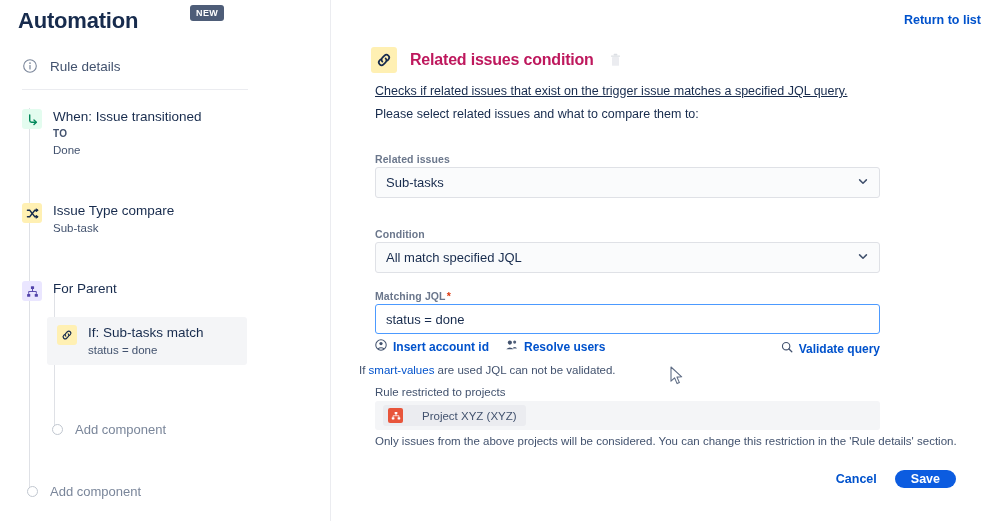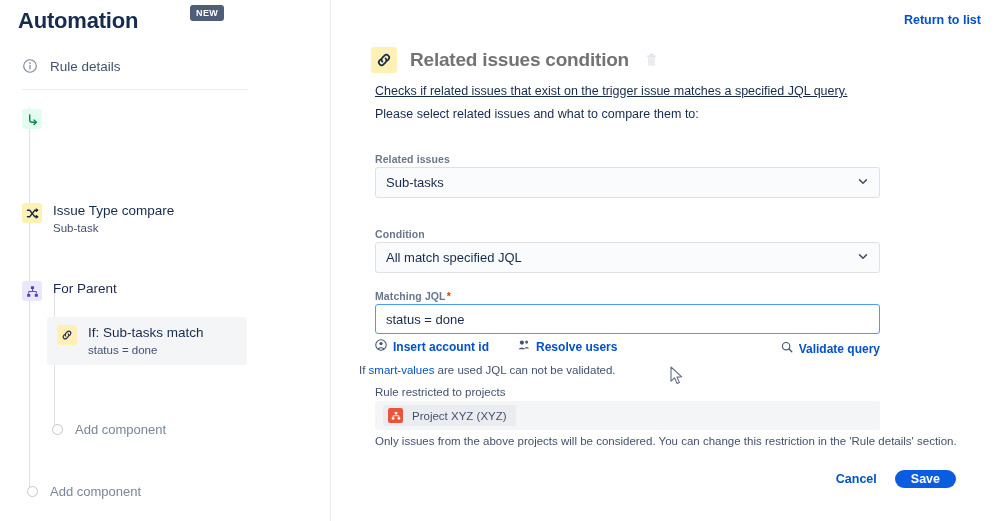--- a/index.html
+++ b/index.html
@@ -125,21 +125,21 @@
   }
 
   .main-head {
     position: absolute; left: 40px; top: 47px;
     display: flex; align-items: center; gap: 13px;
   }
   .head-icon {
     width: 26px; height: 26px; border-radius: 3px; background: #fff0b3;
     display: flex; align-items: center; justify-content: center;
   }
-  .head-title { font-size: 19px; font-weight: bold; color: #737373; letter-spacing: -0.2px; }
+  .head-title { font-size: 16px; font-weight: bold; color: #be185d; letter-spacing: -0.2px; }
   .trash-btn {
     width: 16px; height: 17px; display:flex; align-items:center; justify-content:center;
     cursor: pointer; margin-left: 1px;
   }
 
   .desc1 { position: absolute; left: 44px; top: 84px; font-size: 12.5px; color: #172b4d; text-decoration: underline; }
   .desc2 { position: absolute; left: 44px; top: 107px; font-size: 12.5px; color: #172b4d; }
 
   .field-label {
     position: absolute; font-size: 10.5px; color: #6b778c; font-weight: 600;
@@ -173,39 +173,39 @@
 
   .jql-actions {
     position: absolute; left: 44px; top: 339px;
     width: 505px; height: 20px;
   }
   .jql-link {
     display: inline-flex; align-items: center; gap: 6px;
     font-size: 12px; color: #0052cc; font-weight: 600;
     cursor: pointer;
   }
-  .ja-left { position:absolute; left:0; top:0; display:flex; gap: 28px; align-items:center;}
+  .ja-left { position:absolute; left:0; top:0; display:flex; gap: 16px; align-items:center;}
   .ja-right { position:absolute; right:0; top:0; }
 
   .hint {
     position: absolute; left: 28px; top: 364px;
     font-size: 11.5px; color: #42526e;
   }
   .hint .sv { color: #0052cc; }
 
   .restrict-label { position:absolute; left:44px; top: 386px; font-size: 11.5px; color: #42526e; }
 
   .chip-area {
     position: absolute; left: 44px; top: 401px;
     width: 505px; height: 29px;
     background: #f4f5f7; border-radius: 3px;
     display: flex; align-items: center; padding-left: 8px;
   }
   .chip {
-    display: inline-flex; align-items: center; gap: 9px;
+    display: inline-flex; align-items: center; gap: 19px;
     background: #ebecf0; border-radius: 3px;
     padding: 3px 9px 3px 5px;
     font-size: 11.5px; color: #42526e;
     cursor: pointer;
   }
   .chip-icon {
     width: 15px; height: 15px; border-radius: 2px; background: #e8553b;
     display: flex; align-items: center; justify-content: center;
   }
 
@@ -263,20 +263,25 @@
 
     <div class="vline vline-main"></div>
     <div class="vline vline-branch"></div>
 
     <div class="node node-when">
       <span class="node-icon icon-green">
         <svg width="13" height="13" viewBox="0 0 14 14" fill="none">
           <path d="M4 2 V8.2 Q4 10 6 10 H10.3" stroke="#00875a" stroke-width="1.5" fill="none" stroke-linecap="round"></path>
           <path d="M8.6 7.6 L11.2 10 L8.6 12.4" stroke="#00875a" stroke-width="1.5" fill="none" stroke-linecap="round" stroke-linejoin="round"></path>
         </svg>
+      </span>
+      <span class="node-text">
+        <span class="node-title">When: Issue transitioned</span>
+        <span class="node-sub caps">TO</span>
+        <span class="node-sub">Done</span>
       </span>
     </div>
 
     <div class="node node-issuetype">
       <span class="node-icon icon-yellow">
         <svg width="13" height="13" viewBox="0 0 14 14" fill="none">
           <path d="M1.5 3.5 H4 L9.5 10.5 H12.5" stroke="#172b4d" stroke-width="1.4" stroke-linecap="round"></path>
           <path d="M1.5 10.5 H4 L9.5 3.5 H12.5" stroke="#172b4d" stroke-width="1.4" stroke-linecap="round"></path>
           <path d="M10.9 2.2 L12.6 3.5 L10.9 4.8" stroke="#172b4d" stroke-width="1.3" fill="none" stroke-linejoin="round" stroke-linecap="round"></path>
           <path d="M10.9 9.2 L12.6 10.5 L10.9 11.8" stroke="#172b4d" stroke-width="1.3" fill="none" stroke-linejoin="round" stroke-linecap="round"></path>

